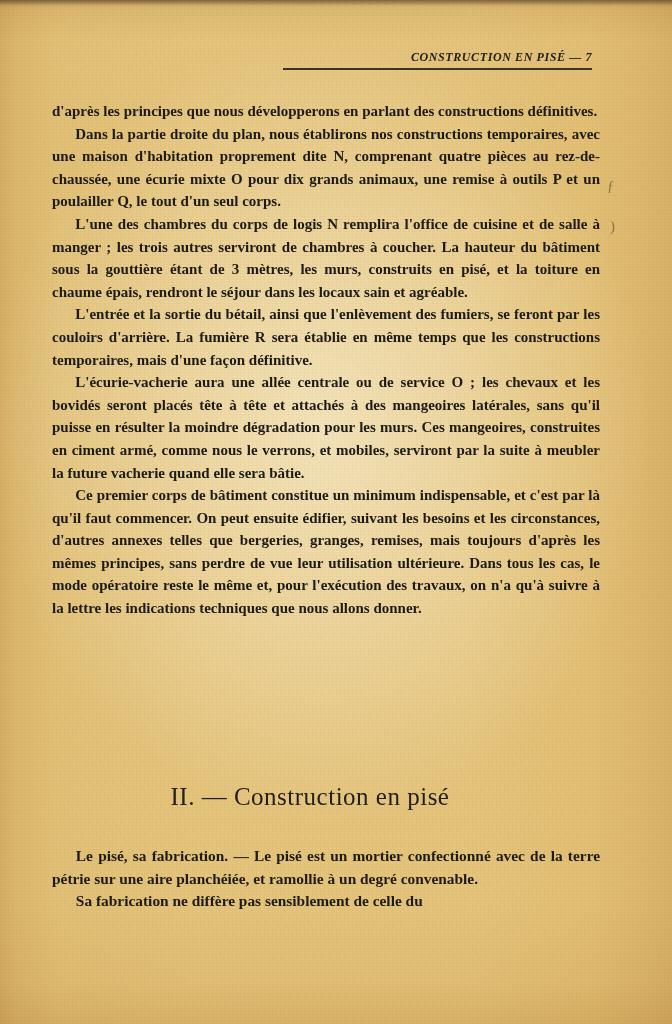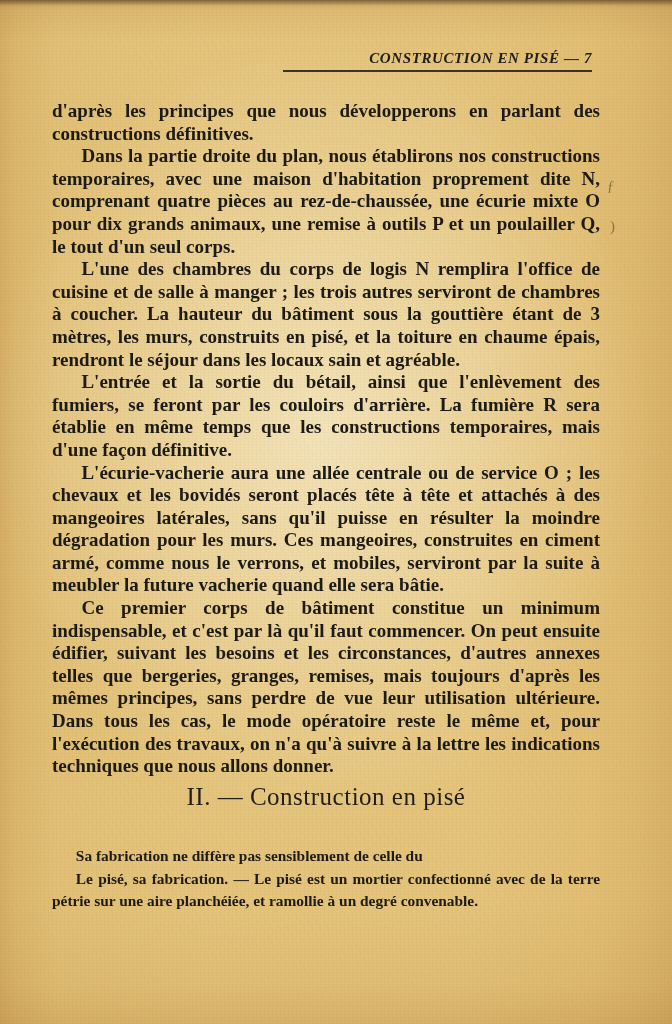--- a/index.html
+++ b/index.html
@@ -58,57 +58,57 @@
   #runhead {
     position: absolute;
     top: 50px;
     left: 283px;
     width: 309px;
     text-align: right;
   }
   #runhead .rh-text {
     font-style: italic;
     font-weight: 700;
-    font-size: 15px;
+    font-size: 12px;
     letter-spacing: .6px;
     white-space: nowrap;
     color: #22201c;
   }
   #runhead .rh-rule {
     margin-top: 3px;
     height: 2px;
     background: #2c2722;
     opacity: .92;
   }
 
   
   #textblock {
     position: absolute;
     top: 100px;
     left: 52px;
     width: 548px;
-    font-size: 19px;
+    font-size: 15px;
     line-height: 22.6px;
     text-align: justify;
     text-justify: inter-word;
     font-weight: 700;
     color: #1d1b17;
   }
   #textblock p {
     margin: 0;
     text-indent: 1.55em;
   }
   #textblock p.noindent { text-indent: 0; }
   .it { }
 
   
   #section-heading {
     position: absolute;
     top: 783px;
-    left: 52px;
+    left: 36px;
     width: 548px;
     text-align: center;
     font-size: 25px;
     font-weight: 400;
     letter-spacing: .5px;
     white-space: nowrap;
     color: #211f1a;
   }
 
   
@@ -151,21 +151,21 @@
     <p>Dans la partie droite du plan, nous établirons nos constructions temporaires, avec une maison d'habitation proprement dite N, comprenant quatre pièces au rez-de-chaussée, une écurie mixte O pour dix grands animaux, une remise à outils P et un poulailler Q, le tout d'un seul corps.</p>
     <p>L'une des chambres du corps de logis N remplira l'office de cuisine et de salle à manger ; les trois autres serviront de chambres à coucher. La hauteur du bâtiment sous la gouttière étant de 3 mètres, les murs, construits en pisé, et la toiture en chaume épais, rendront le séjour dans les locaux sain et agréable.</p>
     <p>L'entrée et la sortie du bétail, ainsi que l'enlèvement des fumiers, se feront par les couloirs d'arrière. La fumière R sera établie en même temps que les constructions temporaires, mais d'une façon définitive.</p>
     <p>L'écurie-vacherie aura une allée centrale ou de service O ; les chevaux et les bovidés seront placés tête à tête et attachés à des mangeoires latérales, sans qu'il puisse en résulter la moindre dégradation pour les murs. Ces mangeoires, construites en ciment armé, comme nous le verrons, et mobiles, serviront par la suite à meubler la future vacherie quand elle sera bâtie.</p>
     <p><span>Ce premier corps de bâtiment constitue un minimum indispensable, et c'est par là qu'il faut commencer. On peut ensuite édifier, suivant les besoins et les circonstances, d'autres annexes telles que </span><span class="it">bergeries, granges, remises</span><span>, mais toujours d'après les mêmes principes, sans perdre de vue leur utilisation ultérieure. Dans tous les cas, le mode opératoire reste le même et, pour l'exécution des travaux, on n'a qu'à suivre à la lettre les indications techniques que nous allons donner.</span></p>
   </div>
 
   <div id="section-heading">II. — Construction en pisé</div>
 
   <div id="tailblock">
+    <p><strong>Le pisé, sa fabrication.</strong><span> — Le </span><span class="it">pisé</span><span> est un mortier confectionné avec de la terre pétrie sur une aire planchéiée, et ramollie à un degré convenable.</span></p>
     <p>Sa fabrication ne diffère pas sensiblement de celle du</p>
-    <p><strong>Le pisé, sa fabrication.</strong><span> — Le </span><span class="it">pisé</span><span> est un mortier confectionné avec de la terre pétrie sur une aire planchéiée, et ramollie à un degré convenable.</span></p>
   </div>
 
   <div class="margin-mark" style="top:178px;left:607px;">ƒ</div>
   <div class="margin-mark" style="top:218px;left:610px;">)</div>
 
   <div id="grain"></div>
 </div>
 
 </body></html>

